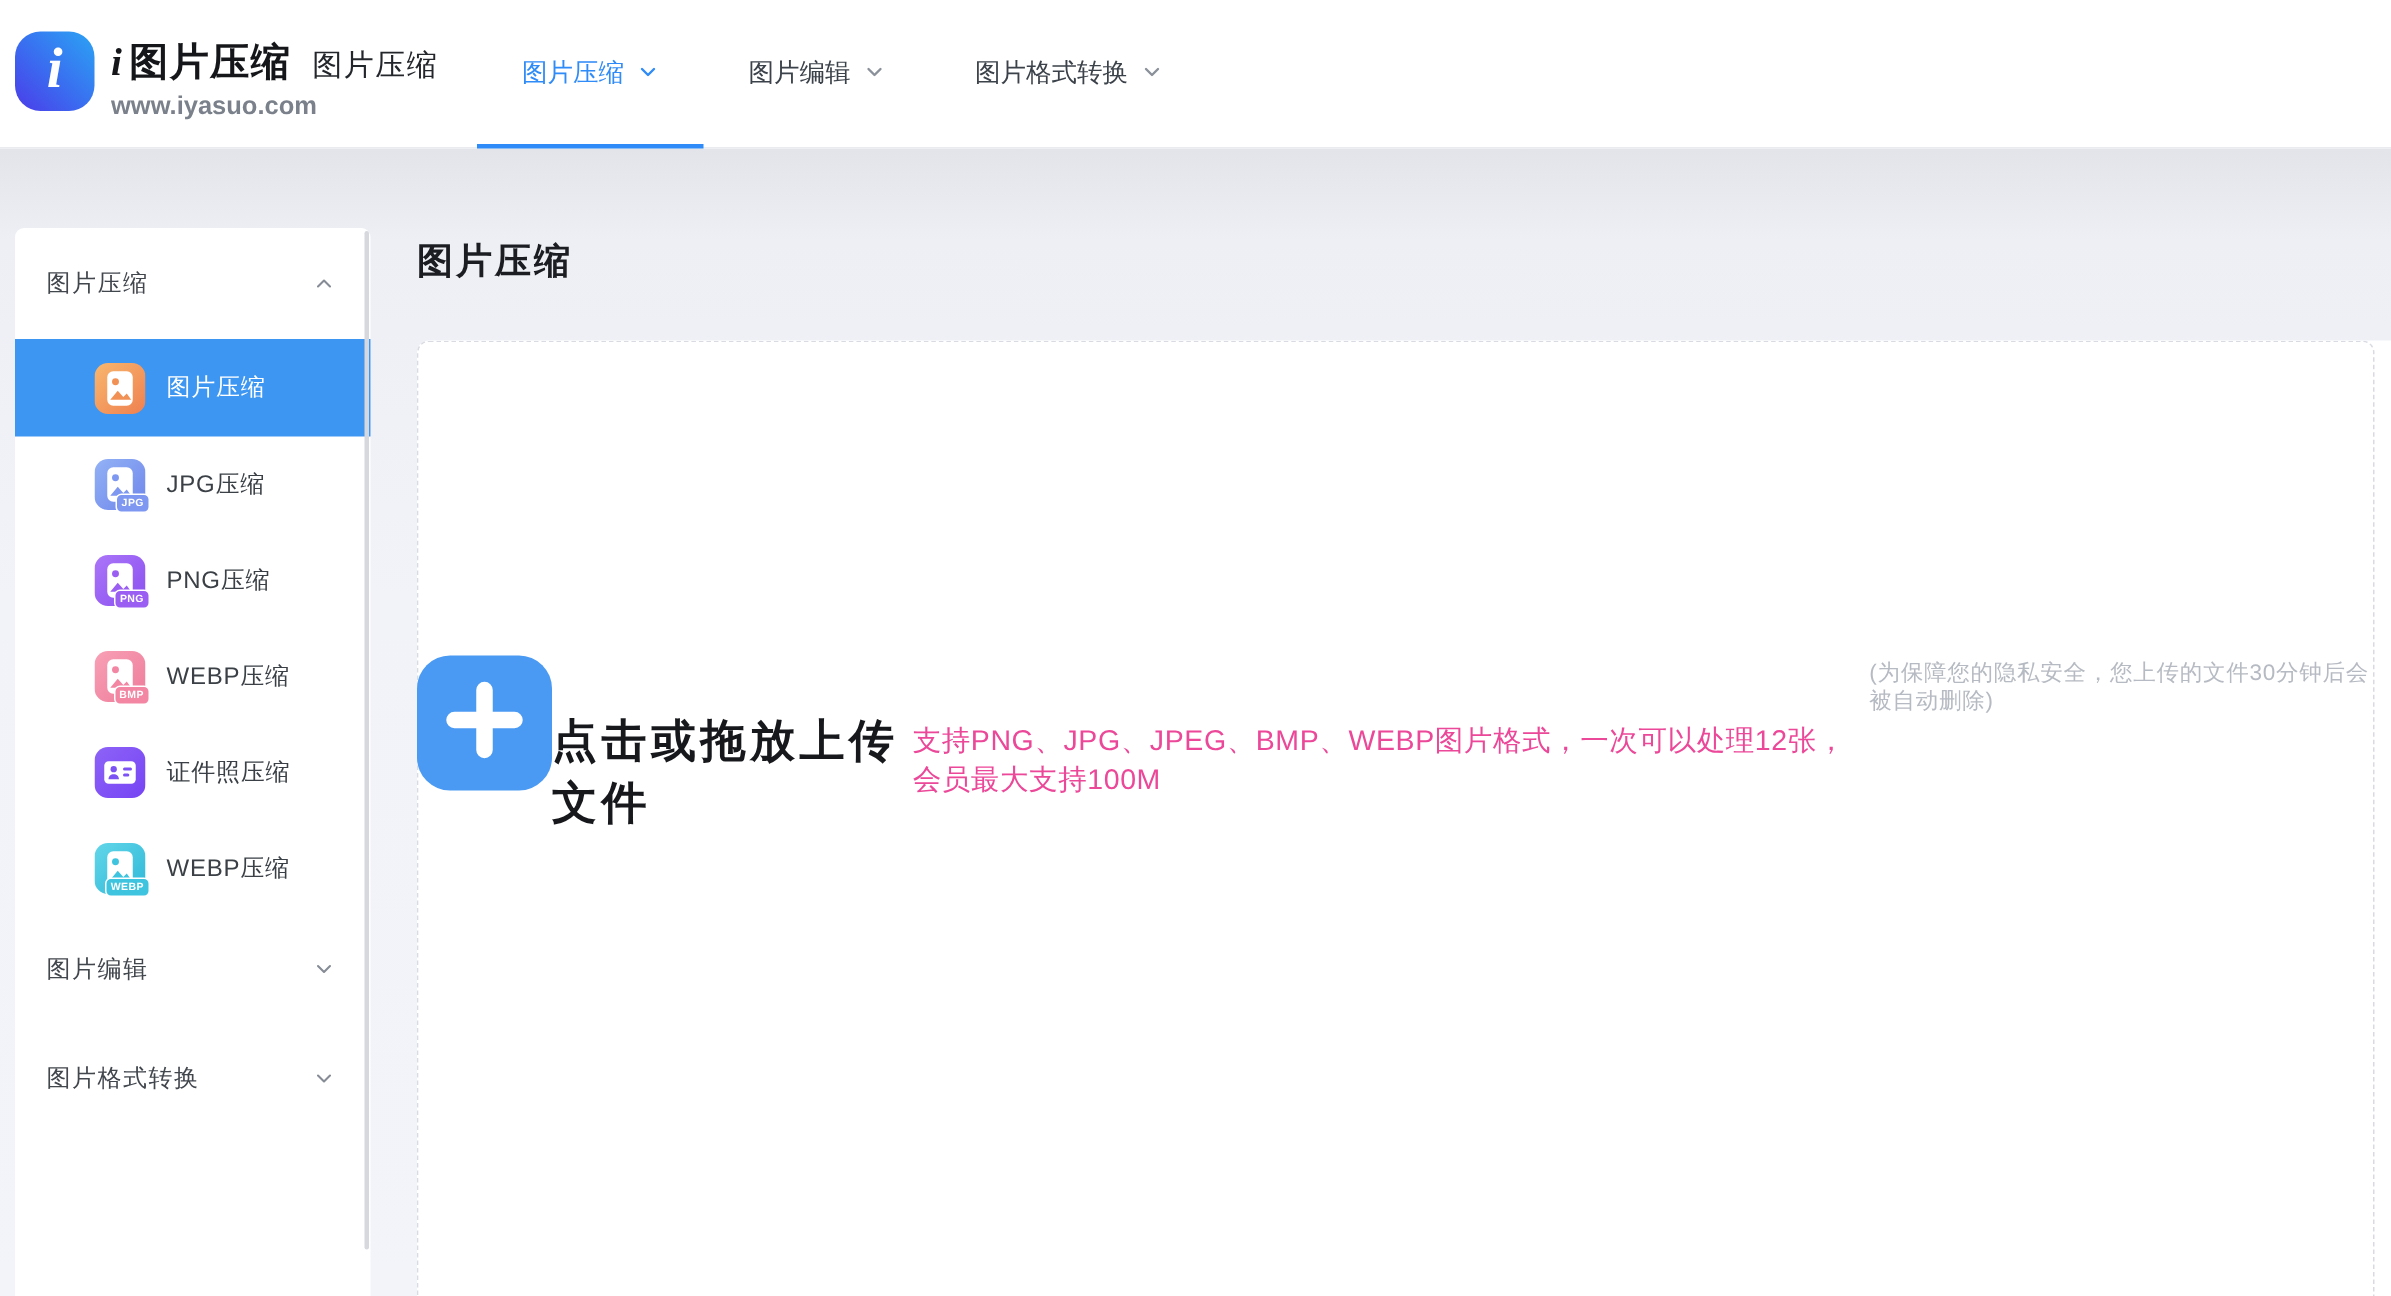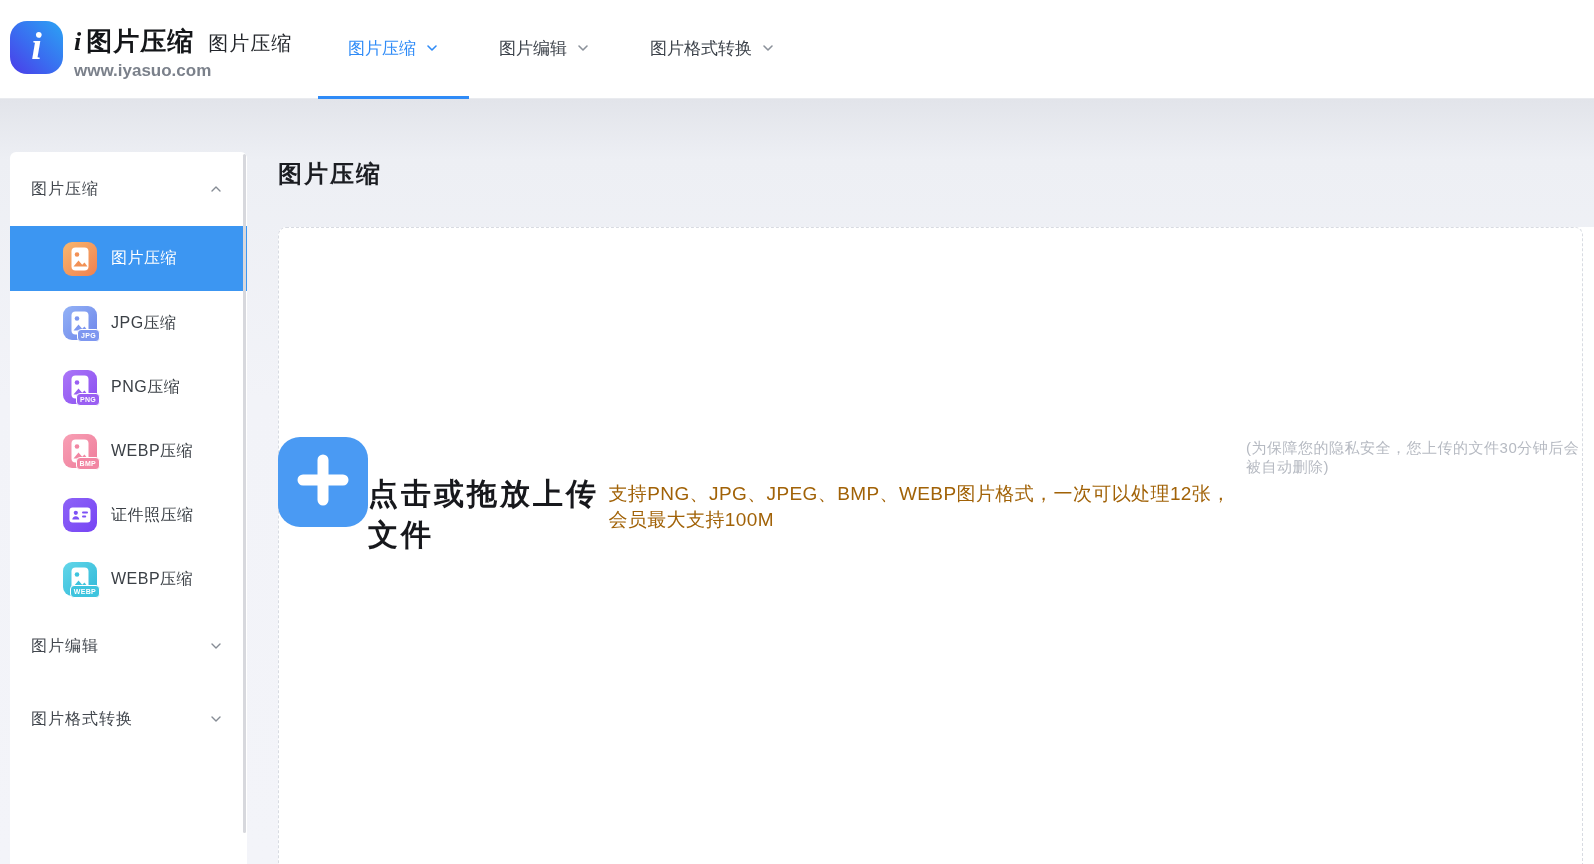--- a/index.html
+++ b/index.html
@@ -58,21 +58,21 @@
     color:#1b1d22; letter-spacing:2px; z-index:2; }
   .card { position:absolute; left:278px; top:227px; right:0; bottom:0;
     background:#ffffff; border-radius:8px 0 0 0; z-index:2; cursor:pointer; }
   .card-border { position:absolute; left:0; top:0; right:11px; bottom:-10px;
     border:1px dashed #d8dbe2; border-radius:8px; pointer-events:none; }
   .card-content { position:absolute; left:0; top:0; right:11px; display:flex;
     flex-direction:row; align-items:flex-start; padding-top:210px; }
   .plus-btn { width:90px; height:90px; border-radius:22px; background:#4a9af3;
     display:flex; align-items:center; justify-content:center; cursor:pointer; }
   .upload-title { margin-top:37px; font-size:30px; font-weight:bold; color:#17181c; letter-spacing:3px; }
-  .upload-desc { margin-top:44px; font-size:19px; color:#a16207; letter-spacing:0.4px; }
+  .upload-desc { margin-top:44px; font-size:19px; color:#ec4899; letter-spacing:0.4px; }
   .upload-note { margin-top:2px; font-size:15px; color:#b6bac2; letter-spacing:0.5px; }
 </style>
 </head>
 <body>
 
 <svg width="0" height="0" style="position:absolute">
   <defs>
     <linearGradient id="g-orange" x1="0" y1="0" x2="1" y2="1">
       <stop offset="0" stop-color="#f8b76e"></stop>
         <stop offset="1" stop-color="#ef8050"></stop>

